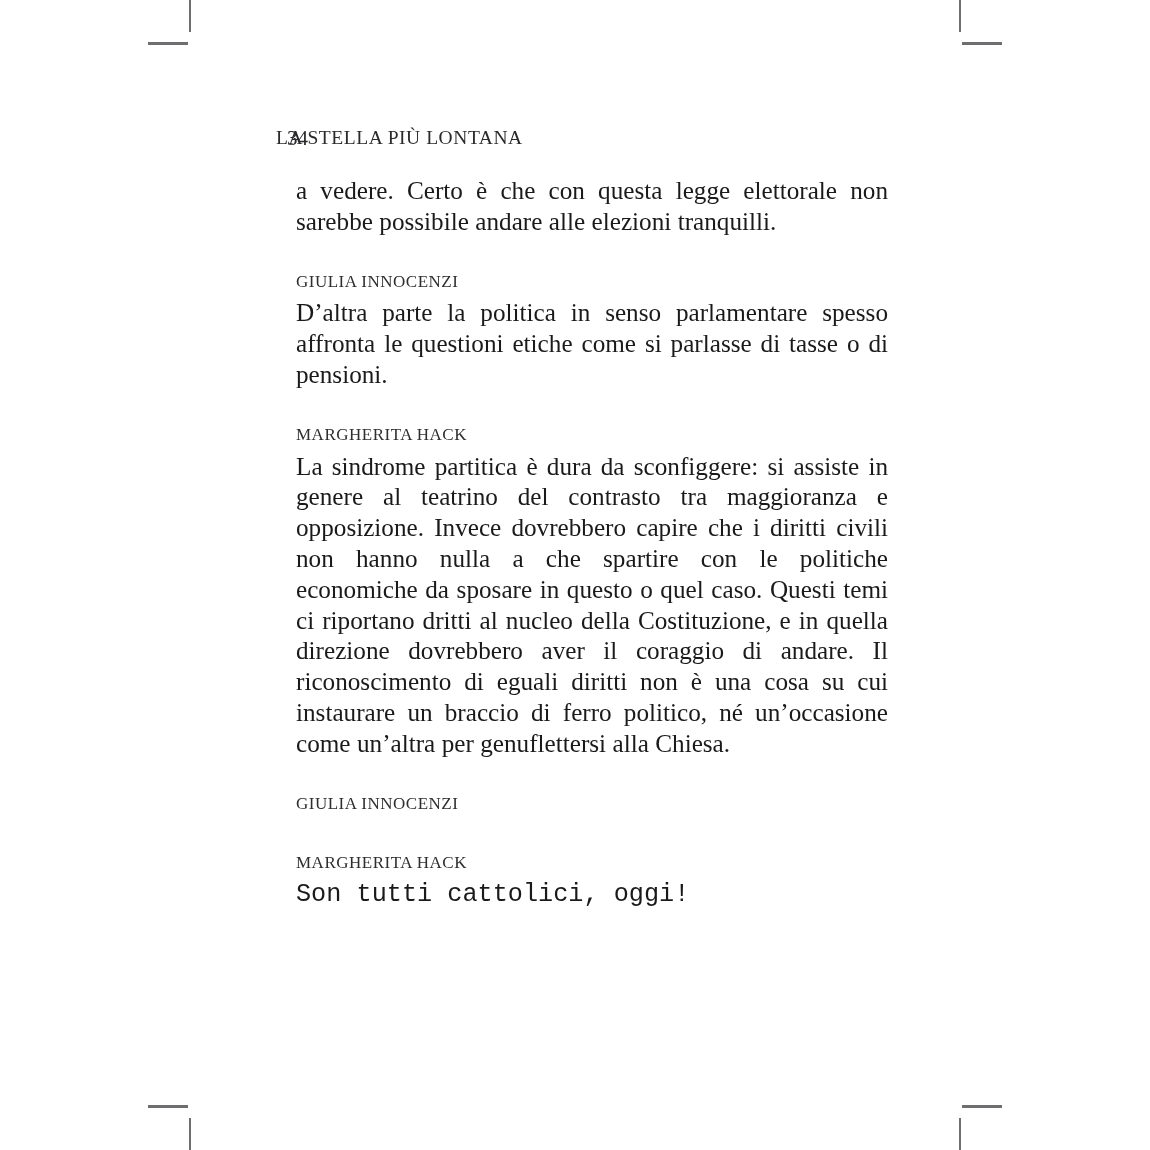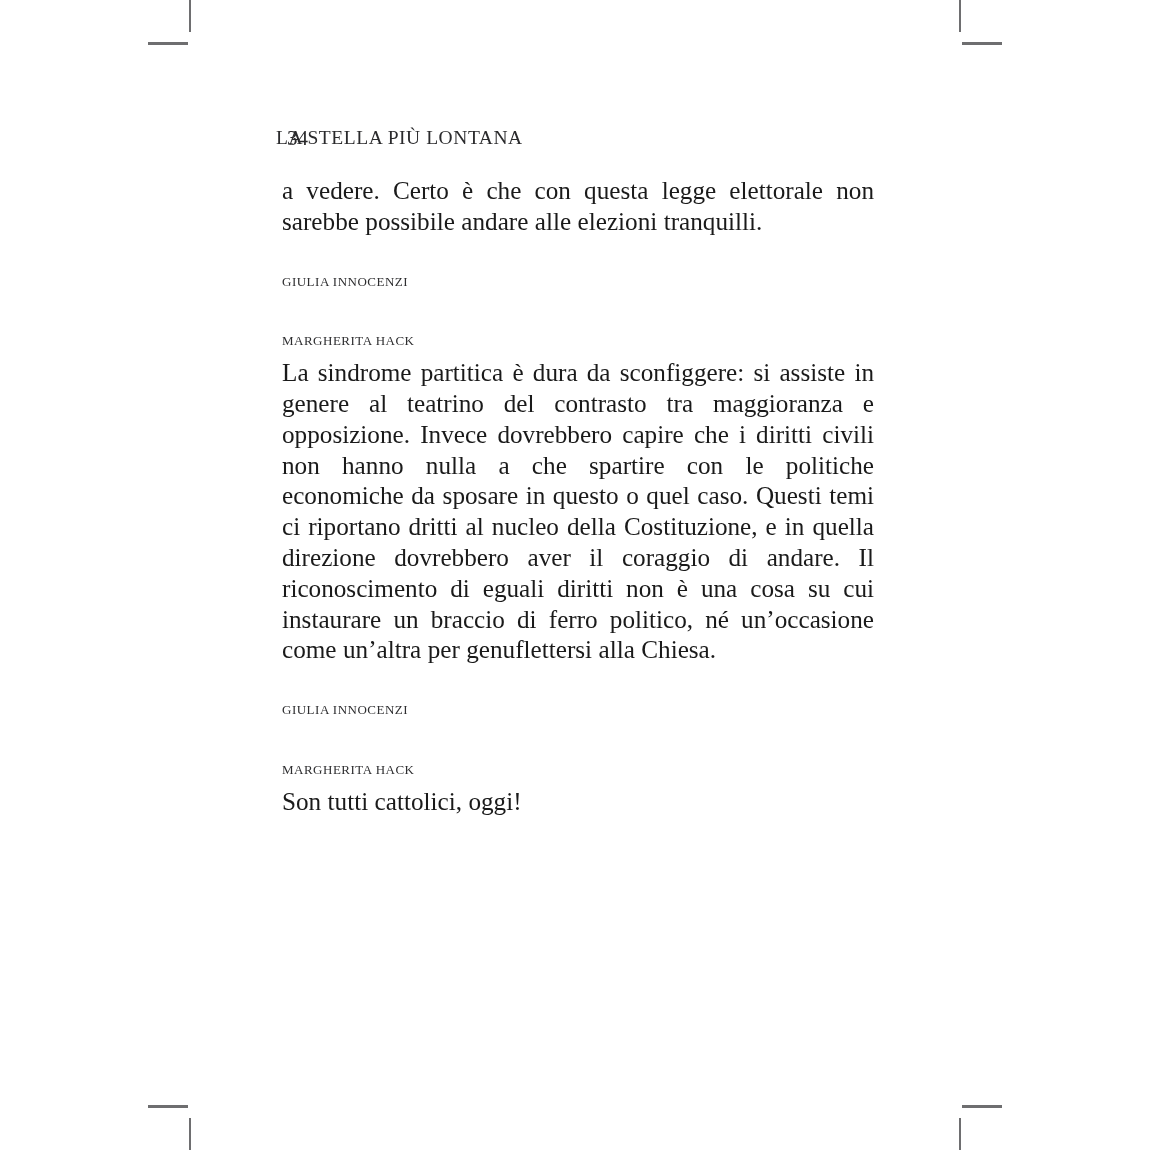--- a/index.html
+++ b/index.html
@@ -71,47 +71,47 @@
     letter-spacing: 0.55px;
     color: #2a2a2c;
     white-space: nowrap;
     transform: translateX(-2px);
   }
 
   
   .body {
     position: absolute;
     top: 176px;
-    left: 4px;
+    left: 18px;
     width: 592px;
   }
 
   .block { margin: 0 0 0 0; }
   .block + .block { margin-top: 29px; }
 
   .speaker {
-    font-size: 13px;
+    font-size: 17px;
     line-height: 30.8px;
     letter-spacing: 0.5px;
     color: #2e2e30;
     margin: 0 0 1px 0;
     white-space: nowrap;
   }
 
   .para {
     font-size: 25.2px;
     line-height: 30.8px;
     text-align: justify;
     text-align-last: left;
     hyphens: manual;
     margin: 0;
     color: #1a1a1a;
     word-spacing: 0.1px;
   }
-  .para.nohyphen { text-align: center; }
+  .para.nohyphen { text-align: center; font-family: Liberation Mono, monospace; }
 
   .sc {
     font-size: 0.80em;
     letter-spacing: 0.4px;
   }
 </style>
 </head>
 <body>
 
 <div class="crop v crop-tl-v"></div>
@@ -131,20 +131,21 @@
   </div>
 
   <div class="body">
 
     <div class="block">
       <p class="para">a vedere. Certo è che con questa legge elettorale non sarebbe possibile andare alle elezioni tranquilli.</p>
     </div>
 
     <div class="block">
       <p class="speaker">GIULIA INNOCENZI</p>
+      <p class="para">D’altra parte la politica in senso parlamentare spesso affronta le questioni etiche come si parlasse di tasse o di pensioni.</p>
     </div>
 
     <div class="block">
       <p class="speaker">MARGHERITA HACK</p>
       <p class="para">La sindrome partitica è dura da sconfiggere: si assiste in genere al teatrino del contrasto tra maggioranza e opposizione. Invece dovrebbero capire che i diritti civili non hanno nulla a che spartire con le politiche economiche da sposare in questo o quel caso. Questi temi ci riportano dritti al nucleo della Costituzione, e in quella direzione dovrebbero aver il coraggio di andare. Il riconoscimento di eguali diritti non è una cosa su cui instaurare un braccio di ferro politico, né un’occasione come un’altra per genuflettersi alla Chiesa.</p>
     </div>
 
     <div class="block">
       <p class="speaker">GIULIA INNOCENZI</p>
     </div>

